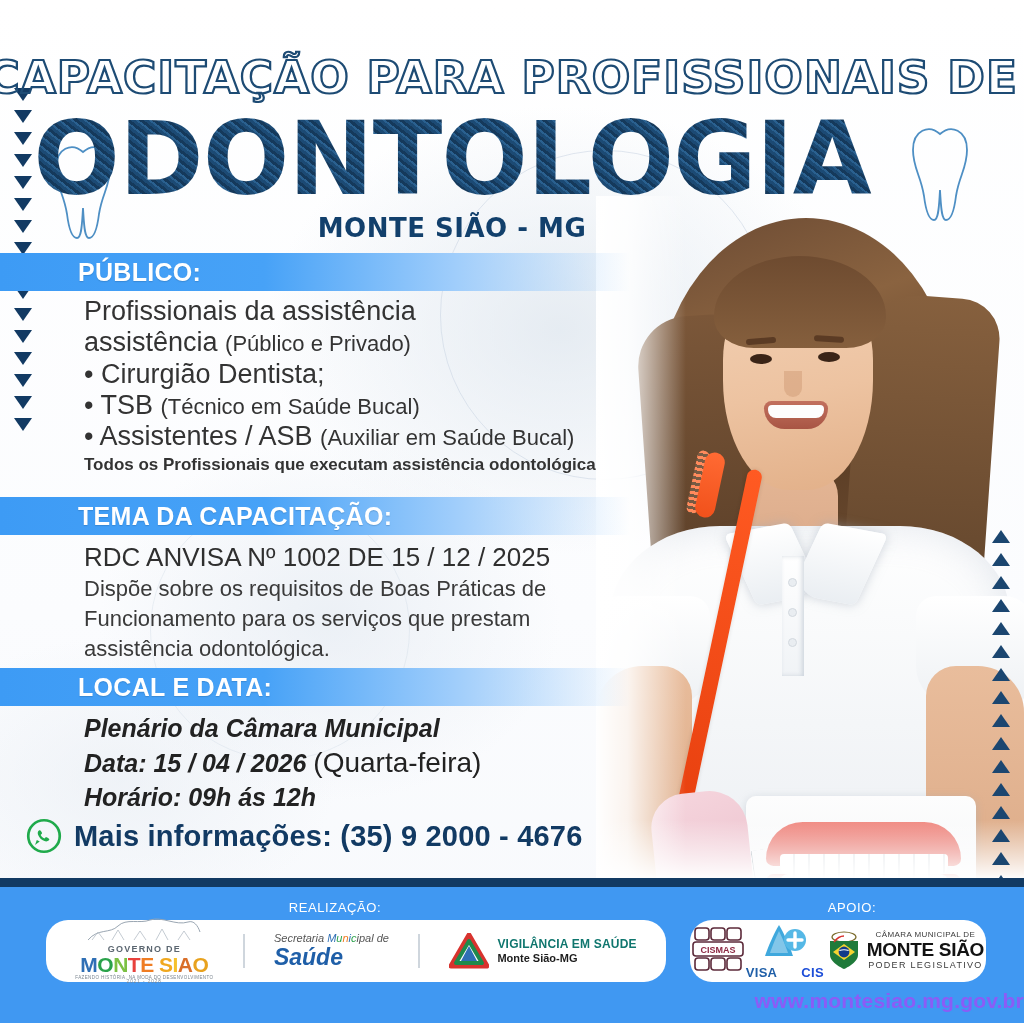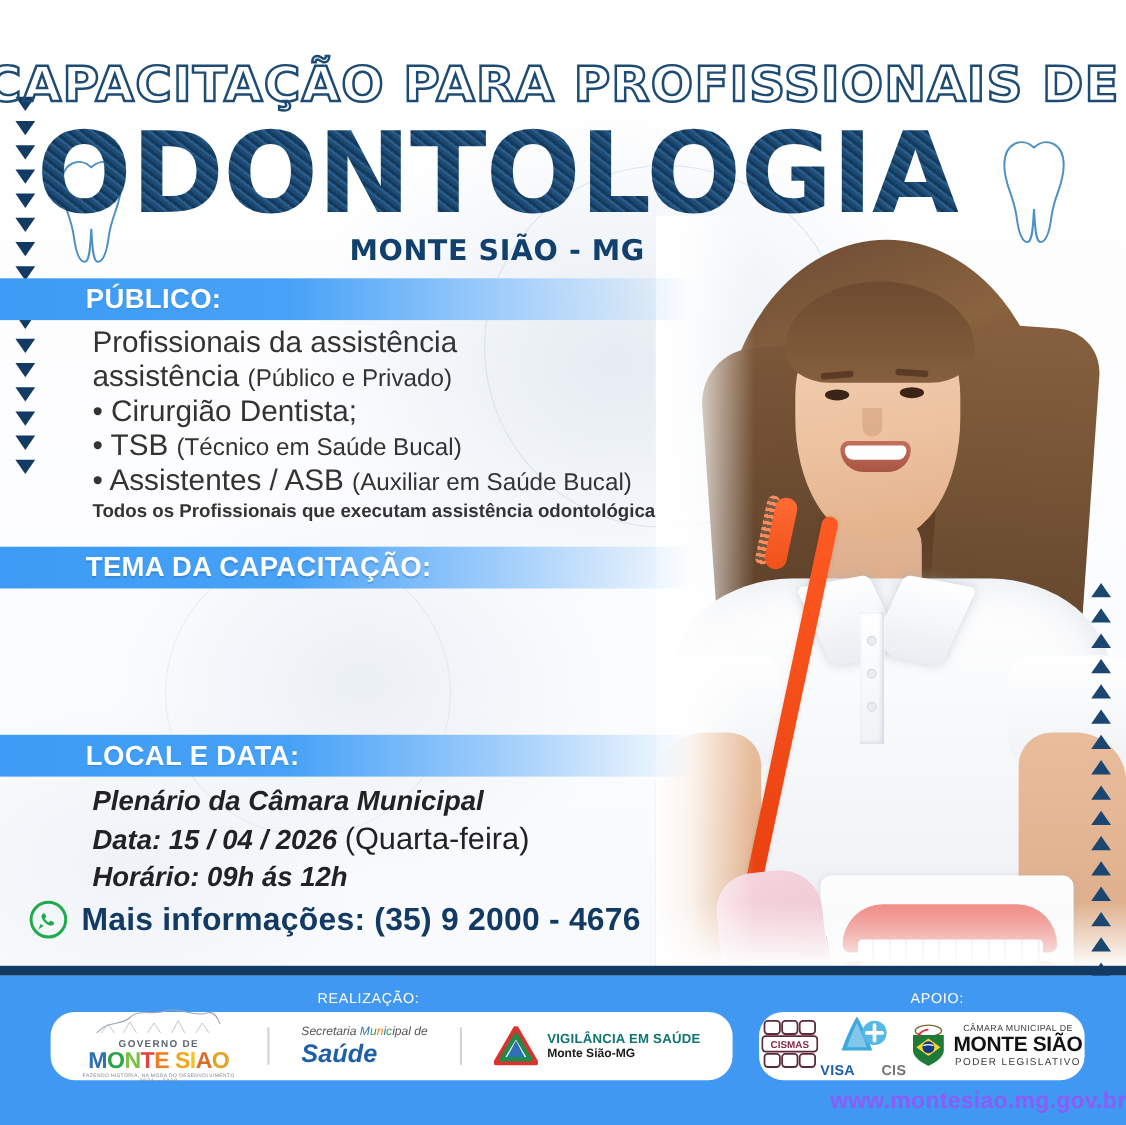--- a/index.html
+++ b/index.html
@@ -280,21 +280,21 @@
   .lg-saude .l1 .o { color:#ef7d23; } .lg-saude .l1 .k { color:#555; }
   .lg-saude .l2 { font-size: 23px; font-weight: 800; font-style: italic; color:#1f5fa8; }
 
   .lg-vig { line-height: 1.12; }
   .lg-vig .l1 { font-size: 12px; font-weight: 800; color:#0f766e; letter-spacing:.2px; }
   .lg-vig .l2 { font-size: 11px; font-weight: 700; color:#1c1c1c; }
 
   .lg-cismas { text-align:center; }
   .lg-visacis { text-align:center; }
   .lg-visacis .t { font-size: 13px; font-weight: 800; letter-spacing:.3px; }
-  .lg-visacis .t .a { color:#1f5fa8; } .lg-visacis .t .b { color:#737373;margin-left:24px; }
+  .lg-visacis .t .a { color:#1f5fa8; } .lg-visacis .t .b { color:#1d4ed8;margin-left:24px; }
   .lg-camara { line-height: 1.1; text-align:center; }
   .lg-camara .l1 { font-size: 8px; color:#3a3a3a; letter-spacing:.4px; }
   .lg-camara .l2 { font-size: 19px; font-weight: 800; color:#121212; letter-spacing:-.3px; }
   .lg-camara .l3 { font-size: 9px; color:#3a3a3a; letter-spacing: 1.3px; }
 </style>
 </head>
 <body>
 
 <div id="poster">
 
@@ -409,20 +409,26 @@
     </div>
     <div class="body-big">
       <span>• Assistentes / ASB </span><span class="paren">(Auxiliar em Saúde Bucal)</span>
     </div>
     <div class="body-sm" style="margin-top:2px;">Todos os Profissionais que executam assistência odontológica</div>
   </div>
 
   <div class="sec-bar" style="top:497px;width:630px;">
     <span>TEMA DA CAPACITAÇÃO:</span>
   </div>
+  <div class="sec-body" style="left:84px;top:542px;width:540px;">
+    <div class="tema-title">RDC ANVISA Nº 1002 DE 15 / 12 / 2025</div>
+    <div class="tema-sub">Dispõe sobre os requisitos de Boas Práticas de</div>
+    <div class="tema-sub">Funcionamento para os serviços que prestam</div>
+    <div class="tema-sub">assistência odontológica.</div>
+  </div>
 
   <div class="sec-bar" style="top:668px;width:630px;">
     <span>LOCAL E DATA:</span>
   </div>
   <div class="sec-body" style="left:84px;top:712px;width:540px;">
     <div class="bold-it">Plenário da Câmara Municipal</div>
     <div class="bold-it">
       <span>Data: 15 / 04 / 2026 </span><span class="reg-paren">(Quarta-feira)</span>
     </div>
     <div class="bold-it">Horário: 09h ás 12h</div>

